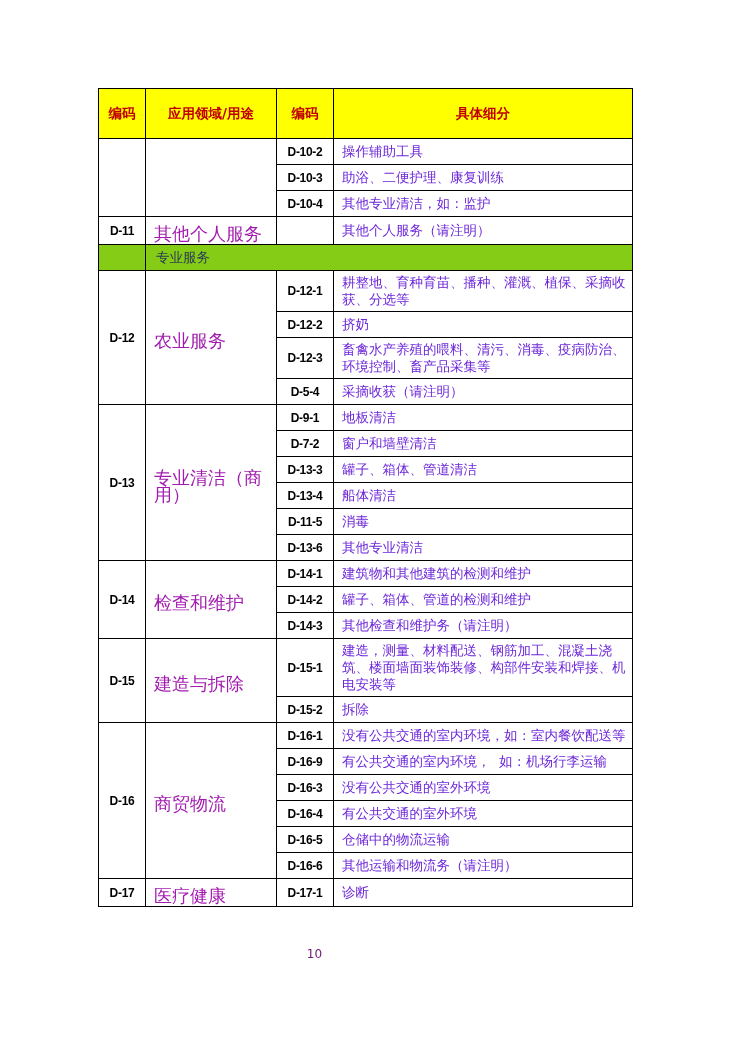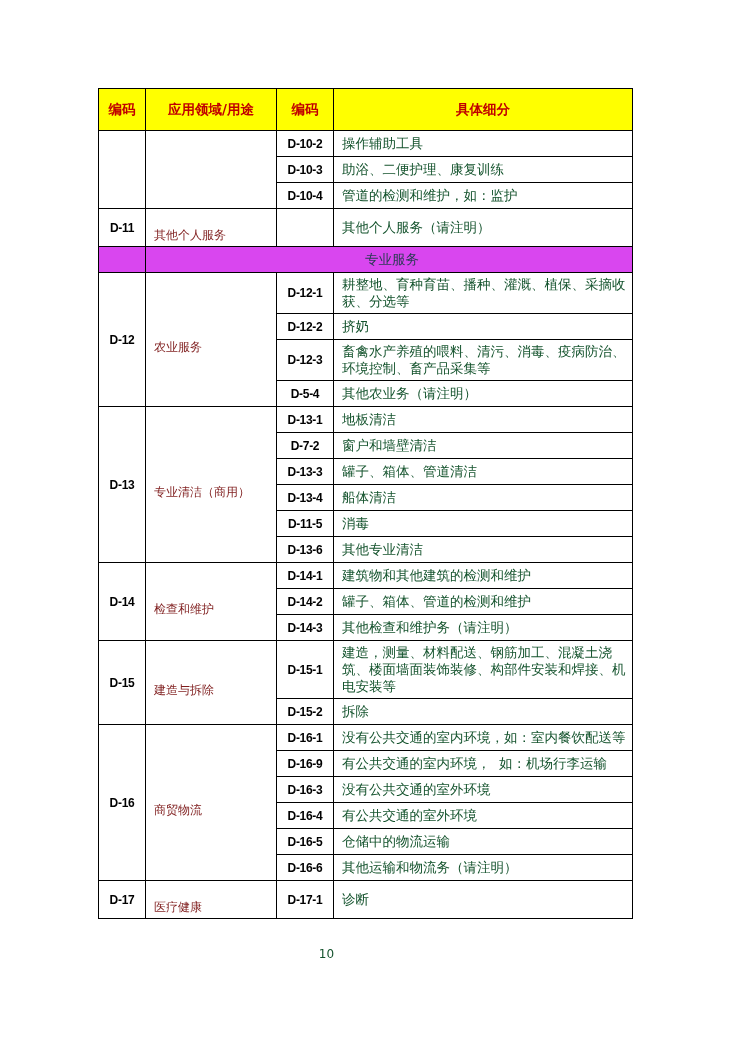--- a/index.html
+++ b/index.html
@@ -17,67 +17,67 @@
     left: 98px;
     top: 88px;
     width: 534px;
     border-collapse: collapse;
     table-layout: fixed;
   }
   .cls-table th, .cls-table td {
     border: 1px solid #000000;
     vertical-align: middle;
   }
-  .cls-table thead tr { height: 42px; border-radius: 19px; }
+  .cls-table thead tr { height: 50px; border-radius: 19px; }
   .cls-table th {
     background: #FFFF00;
     color: #C00000;
     font-weight: bold;
     font-size: 13.5px;
     text-align: center;
     padding: 2px;
   }
   .cls-table tbody tr { height: 26px; }
   td.code-cell {
     text-align: center;
     font-family: Liberation Sans, sans-serif;
     font-weight: bold;
     font-size: 12px;
     letter-spacing: -0.3px;
     color: #000000;
     padding: 2px 1px;
   }
   td.name-cell {
-    font-size: 12px;
-    color: #7f1d1d;
-    padding: 18px 4px 2px 8px;
+    font-size: 18px;
+    color: #a21caf;
+    padding: 8px 4px 2px 8px;
     line-height: 17px;
   }
   td.detail-cell {
     font-size: 13.5px;
-    color: #14532d;
+    color: #6d28d9;
     padding: 3px 6px 3px 8px;
     line-height: 17px;
     white-space: pre-wrap;
   }
   tr.section-row { height: 42px; }
-  tr.section-row td { background: #d946ef; text-align: center; }
+  tr.section-row td { background: #84cc16; }
   td.section-title-cell {
     font-size: 13.5px;
     color: #2B3A55;
     padding: 2px 4px 2px 10px;
   }
   .page-number {
     position: absolute;
     top: 947px;
-    left: 12px;
+    left: 0;
     width: 629px;
     text-align: center;
     font-size: 12px;
-    color: #14532d;
+    color: #701a75;
   }
 </style>
 </head>
 <body>
 
 <div class="page">
 
   <table class="cls-table">
     <colgroup>
       <col style="width:47px">
@@ -100,21 +100,21 @@
           <td class="name-cell" rowspan="3"></td>
           <td class="code-cell">D-10-2</td>
           <td class="detail-cell">操作辅助工具</td>
         </tr>
         <tr>
           <td class="code-cell">D-10-3</td>
           <td class="detail-cell">助浴、二便护理、康复训练</td>
         </tr>
         <tr>
           <td class="code-cell">D-10-4</td>
-          <td class="detail-cell">管道的检测和维护，如：监护</td>
+          <td class="detail-cell">其他专业清洁，如：监护</td>
         </tr>
         <tr>
           <td class="code-cell" rowspan="1">D-11</td>
           <td class="name-cell" rowspan="1">其他个人服务</td>
           <td class="code-cell"></td>
           <td class="detail-cell">其他个人服务（请注明）</td>
         </tr>
         <tr class="section-row">
           <td class="code-cell"></td>
           <td class="section-title-cell" colspan="3">专业服务</td>
@@ -128,26 +128,26 @@
         <tr>
           <td class="code-cell">D-12-2</td>
           <td class="detail-cell">挤奶</td>
         </tr>
         <tr>
           <td class="code-cell">D-12-3</td>
           <td class="detail-cell">畜禽水产养殖的喂料、清污、消毒、疫病防治、环境控制、畜产品采集等</td>
         </tr>
         <tr>
           <td class="code-cell">D-5-4</td>
-          <td class="detail-cell">其他农业务（请注明）</td>
+          <td class="detail-cell">采摘收获（请注明）</td>
         </tr>
         <tr>
           <td class="code-cell" rowspan="6">D-13</td>
           <td class="name-cell" rowspan="6">专业清洁（商用）</td>
-          <td class="code-cell">D-13-1</td>
+          <td class="code-cell">D-9-1</td>
           <td class="detail-cell">地板清洁</td>
         </tr>
         <tr>
           <td class="code-cell">D-7-2</td>
           <td class="detail-cell">窗户和墙壁清洁</td>
         </tr>
         <tr>
           <td class="code-cell">D-13-3</td>
           <td class="detail-cell">罐子、箱体、管道清洁</td>
         </tr>

